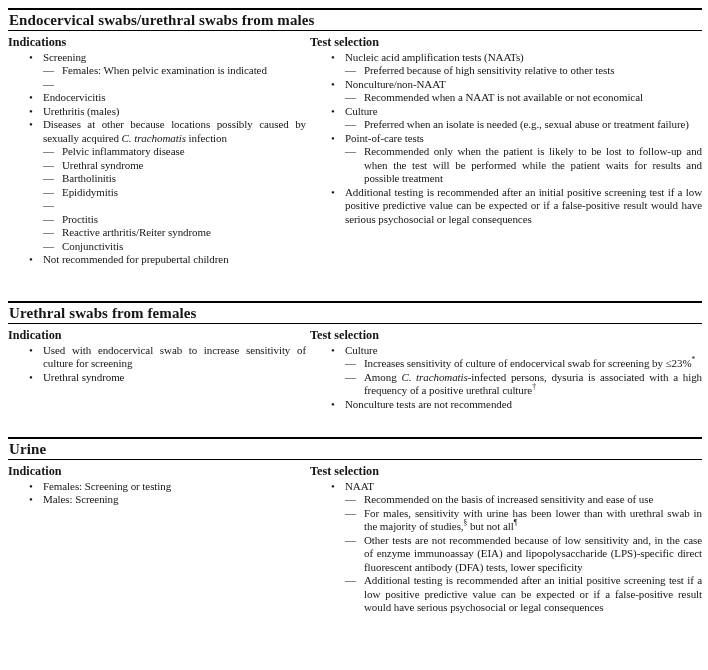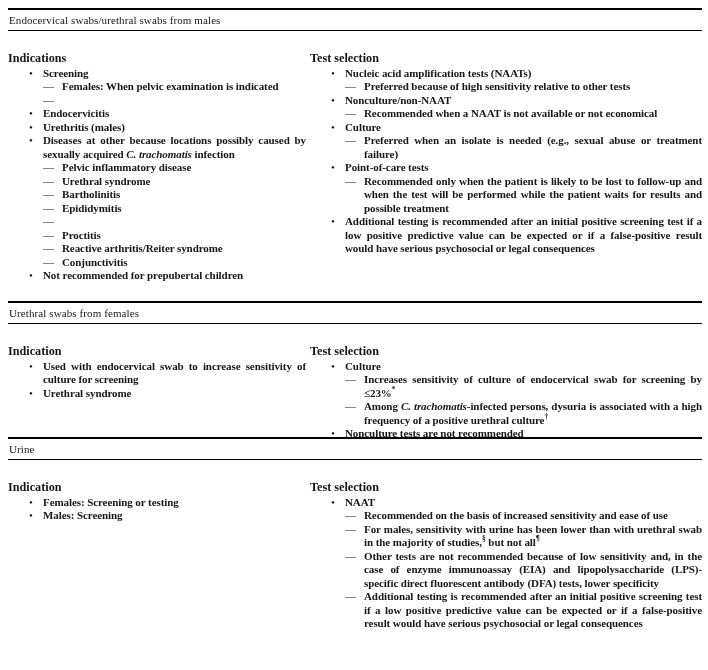--- a/index.html
+++ b/index.html
@@ -9,34 +9,34 @@
     font-family:"Liberation Serif","DejaVu Serif",serif;
     color:#161616;
   }
   .sec { position:absolute; left:8px; right:6px; }
   #sec1 { top:8px; }
   #sec2 { top:301px; }
   #sec3 { top:437px; }
   .rule2 { border-top:2px solid #000; }
   .rule1 { border-top:1px solid #000; }
   .sec-title {
-    font-size:11px; font-weight:normal; line-height:14px;
+    font-size:15px; font-weight:bold; line-height:14px;
     padding:2.5px 0 3px 1px; letter-spacing:0.1px;
   }
-  .cols { display:flex; padding-top:20px; }
+  .cols { display:flex; padding-top:4px; }
   .colL { width:298px; flex:none; }
   .colR { flex:1; margin-left:4px; }
   .col-h { font-size:12.2px; font-weight:bold; line-height:14px; margin-bottom:2px; }
   .item { display:flex; font-size:11px; line-height:13.5px; }
   .l1 { padding-left:21px; }
   .l1 .mk { width:14px; }
   .l2 { padding-left:35px; }
   .l2 .mk { width:19px; }
   .mk { flex:none; }
-  .txt { flex:1; text-align:justify; letter-spacing:-0.08px;font-weight:bold; }
+  .txt { flex:1; text-align:justify; letter-spacing:-0.08px; }
   .it { font-style:italic; }
   sup { font-size:7.5px; line-height:0; vertical-align:super; letter-spacing:0; }
 </style>
 </head>
 <body>
 
 <section class="sec" id="sec1">
   <div class="rule2"></div>
   <h2 class="sec-title">Endocervical swabs/urethral swabs from males</h2>
   <div class="rule1"></div>

